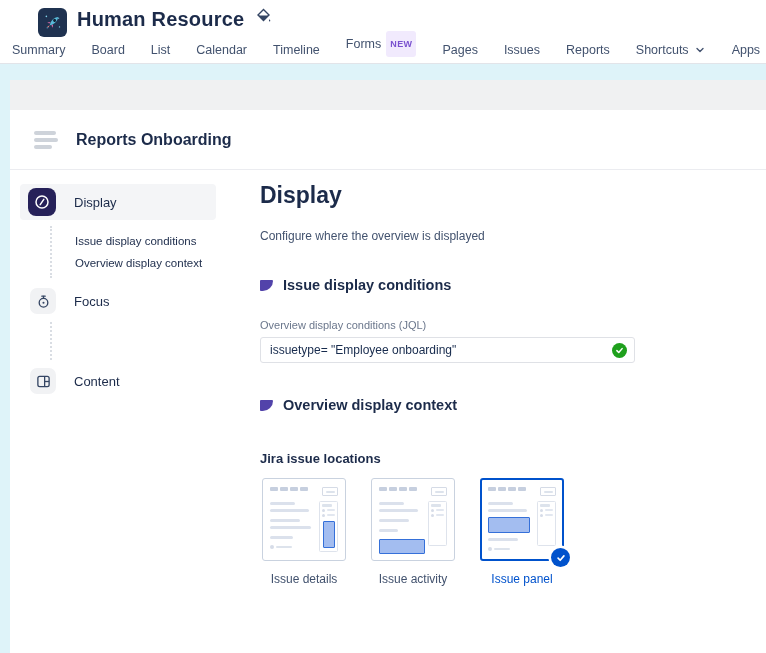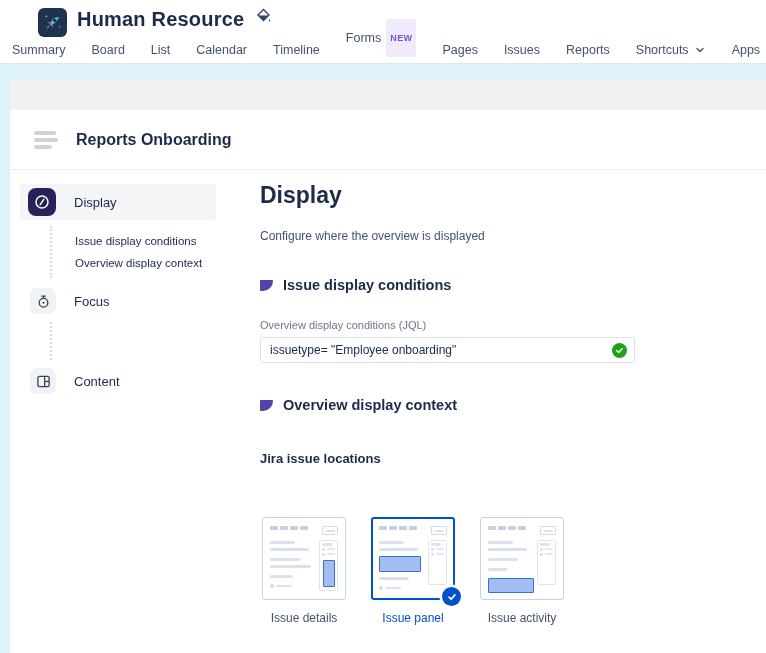--- a/index.html
+++ b/index.html
@@ -22,21 +22,21 @@
     width:29px; height:29px; border-radius:6px; background:#1f3250;
     display:flex; align-items:center; justify-content:center; flex:0 0 29px;
   }
   .project-title { font-size:20px; font-weight:700; color:#1c2b4a; letter-spacing:.2px; }
   .paint-icon { margin-left:2px; display:flex; align-items:center; }
 
   .nav-row { display:flex; align-items:flex-end; gap:26px; padding:6px 0 0 2px; height:26px; font-size:12.5px; color:#42526e; }
   .nav-item { display:flex; align-items:center; gap:5px; padding-bottom:7px; cursor:pointer; white-space:nowrap; }
   .badge-new {
     background:#f1eafd; color:#7a52cf; font-size:9px; font-weight:700;
-    padding:14px 4px; border-radius:3px; letter-spacing:.4px;
+    padding:8px 4px; border-radius:3px; letter-spacing:.4px;
   }
   .chev { display:inline-flex; }
 
   
   .cyan-gap { height:16px; flex:0 0 16px; }
 
   
   .app-bar {
     background:#fff; height:53px; flex:0 0 53px; margin-left:10px;
     display:flex; align-items:center; gap:14px; padding-left:18px;
@@ -100,21 +100,21 @@
     padding:0 30px 0 9px; background:#fff; outline:none;
   }
   .jql-check {
     position:absolute; right:8px; top:6px; width:15px; height:15px; border-radius:50%;
     background:#1fa01d; display:flex; align-items:center; justify-content:center;
   }
 
   .locations-label { font-size:13px; font-weight:700; color:#1c2b4a; margin:38px 0 0 0; }
 
   .cards-row { display:flex; gap:21px; margin-top:12px; }
-  .card-col { display:flex; flex-direction:column; align-items:center; width:88px;margin-top:39px; }
+  .card-col { display:flex; flex-direction:column; align-items:center; width:88px; }
   .loc-card {
     position:relative; width:84px; height:83px; background:#fff;
     border:1px solid #c9d2df; border-radius:3px; cursor:pointer; padding:8px 7px;
   }
   .loc-card.selected { border:2px solid #0052cc; padding:7px 6px; }
   .card-label { font-size:12px; color:#42526e; margin-top:11px; text-align:center; }
   .card-label.selected { color:#0052cc; }
   .check-badge {
     position:absolute; right:-8px; bottom:-8px; width:19px; height:19px; border-radius:50%;
     background:#0052cc; box-shadow:0 0 0 2.5px #fff;
@@ -359,20 +359,62 @@
                       <span class="blue-rect blue-tall"></span>
                     </div>
                   </div>
                 </div>
               </div>
             </div>
             <div class="card-label">Issue details</div>
           </div>
 
           <div class="card-col">
+            <div class="loc-card">
+              <div class="wf">
+                <div class="wf-top">
+                  <span class="chips">
+                      <i></i>
+                      <i></i>
+                      <i></i>
+                      <i></i>
+                    </span>
+                  <span class="btn-box">
+                      <i></i>
+                    </span>
+                </div>
+                <div class="wf-body">
+                  <div class="col-main">
+                    <span class="ln w60"></span>
+                      <span class="ln w90"></span>
+                    <span class="ln w70" style="margin-top:3px"></span>
+                    <span class="ln w40" style="margin-top:3px"></span>
+                    <span class="blue-rect blue-bottom"></span>
+                  </div>
+                  <div class="col-side">
+                    <div class="side-box">
+                      <span class="hd"></span>
+                      <span class="mini-row">
+                          <b></b>
+                          <i></i>
+                        </span>
+                      <span class="mini-row">
+                          <b></b>
+                          <i></i>
+                        </span>
+                      <span class="side-fill"></span>
+                    </div>
+                  </div>
+                </div>
+              </div>
+            </div>
+            <div class="card-label">Issue activity</div>
+          </div>
+
+          <div class="card-col">
             <div class="loc-card selected">
               <div class="wf">
                 <div class="wf-top">
                   <span class="chips">
                       <i></i>
                       <i></i>
                       <i></i>
                       <i></i>
                     </span>
                   <span class="btn-box">
@@ -408,59 +450,17 @@
               </div>
               <span class="check-badge">
                 <svg width="10" height="10" viewBox="0 0 12 12">
                     <path d="M2.5 6.2 L5 8.7 L9.5 3.5" fill="none" stroke="#fff" stroke-width="2" stroke-linecap="round" stroke-linejoin="round"></path>
                   </svg>
               </span>
             </div>
             <div class="card-label selected">Issue panel</div>
           </div>
 
-          <div class="card-col">
-            <div class="loc-card">
-              <div class="wf">
-                <div class="wf-top">
-                  <span class="chips">
-                      <i></i>
-                      <i></i>
-                      <i></i>
-                      <i></i>
-                    </span>
-                  <span class="btn-box">
-                      <i></i>
-                    </span>
-                </div>
-                <div class="wf-body">
-                  <div class="col-main">
-                    <span class="ln w60"></span>
-                      <span class="ln w90"></span>
-                    <span class="ln w70" style="margin-top:3px"></span>
-                    <span class="ln w40" style="margin-top:3px"></span>
-                    <span class="blue-rect blue-bottom"></span>
-                  </div>
-                  <div class="col-side">
-                    <div class="side-box">
-                      <span class="hd"></span>
-                      <span class="mini-row">
-                          <b></b>
-                          <i></i>
-                        </span>
-                      <span class="mini-row">
-                          <b></b>
-                          <i></i>
-                        </span>
-                      <span class="side-fill"></span>
-                    </div>
-                  </div>
-                </div>
-              </div>
-            </div>
-            <div class="card-label">Issue activity</div>
-          </div>
-
         </div>
       </div>
     </div>
   </div>
 </div>
 
 </body></html>

